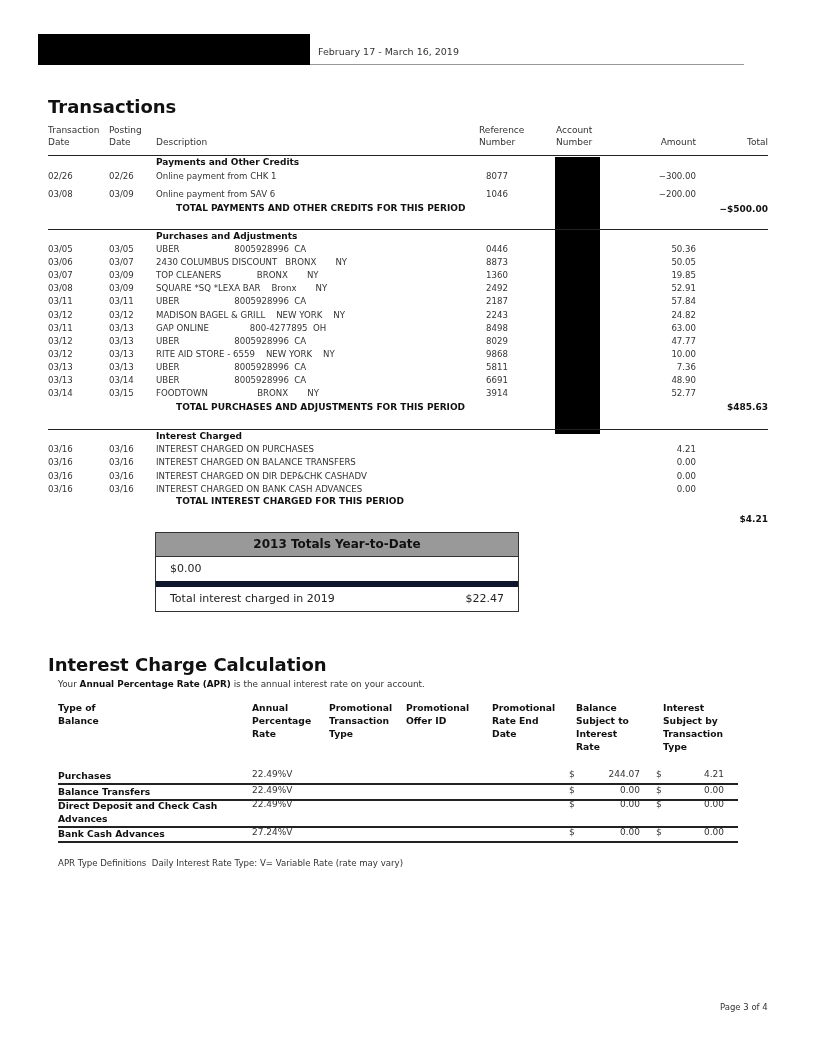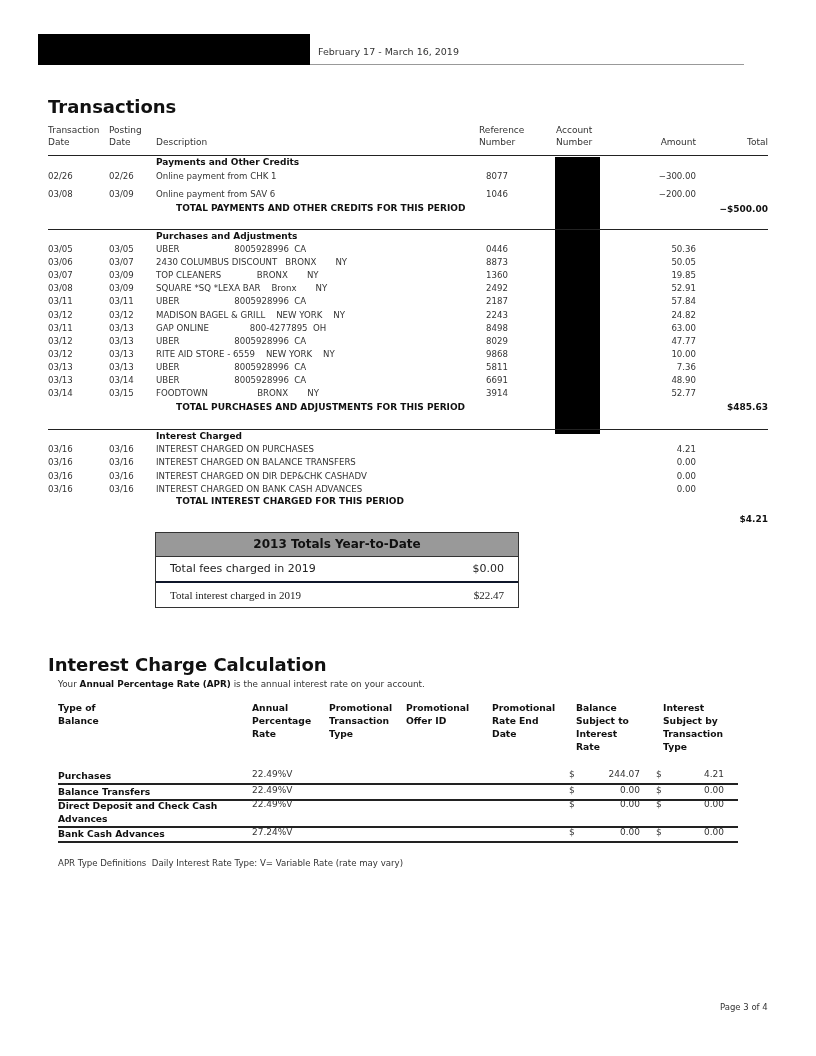--- a/index.html
+++ b/index.html
@@ -12,21 +12,21 @@
   .col-h { font-size:9px; color:#333; line-height:12px; }
   .row { position:absolute; font-size:8.6px; color:#333; white-space:pre; height:12px; line-height:12px; }
   .sec-title { font-weight:bold; font-size:9px; color:#111; }
   .total-lbl { font-weight:bold; font-size:9px; color:#111; }
   .rule { position:absolute; height:1px; background:#222; }
   .rule-thick { position:absolute; height:2px; background:#222; }
   .num { text-align:right; }
   .ytd { position:absolute; left:155px; top:532px; width:362px; border:1px solid #333; font-size:11px; }
   .ytd-head { background:#999; text-align:center; font-weight:bold; font-size:12px; color:#111; height:23px; line-height:23px; border-bottom:1px solid #333; }
   .ytd-row { height:24px; line-height:24px; padding:0 14px; display:flex; justify-content:space-between; color:#222; }
-  .ytd-row + .ytd-row { border-top:2px solid #0f172a;font-family:Liberation Serif, serif; }
+  .ytd-row + .ytd-row { border-top:6px solid #0f172a; }
   .icc-h { position:absolute; font-weight:bold; font-size:9.2px; color:#111; line-height:13px; }
   .icc-cell { position:absolute; font-size:9px; color:#333; }
   .icc-bal { position:absolute; font-weight:bold; font-size:9.2px; color:#111; line-height:13px; }
 </style>
 </head>
 <body>
 
 <div class="abs redact" style="left:38px;top:34px;width:272px;height:31px;"></div>
 <div class="hdr-line"></div>
 <div class="period">February 17 - March 16, 2019</div>
@@ -179,21 +179,20 @@
     <div class="row" style="left: 109px; top: 482.9px;">03/16</div>
     <div class="row" style="left: 156px; top: 482.9px;">INTEREST CHARGED ON BANK CASH ADVANCES</div>
     <div class="row num" style="left: 620px; top: 482.9px; width: 76px;">0.00</div>
   </div>
 <div class="abs total-lbl" style="left:176px;top:496px;">TOTAL INTEREST CHARGED FOR THIS PERIOD</div>
 <div class="abs total-lbl num" style="left:680px;top:496px;width:88px;margin-top:18px;">$4.21</div>
 
 <div class="ytd">
   <div class="ytd-head">2013 Totals Year-to-Date</div>
   <div class="ytd-row">
-    <span>Total fees charged in 2019</span>
     <span>$0.00</span>
   </div>
   <div class="ytd-row">
     <span>Total interest charged in 2019</span>
     <span>$22.47</span>
   </div>
 </div>
 
 <div class="abs h1" style="left:48px;top:654px;">Interest Charge Calculation</div>
 <div class="abs" style="left:58px;top:679px;font-size:8.8px;color:#333;">

